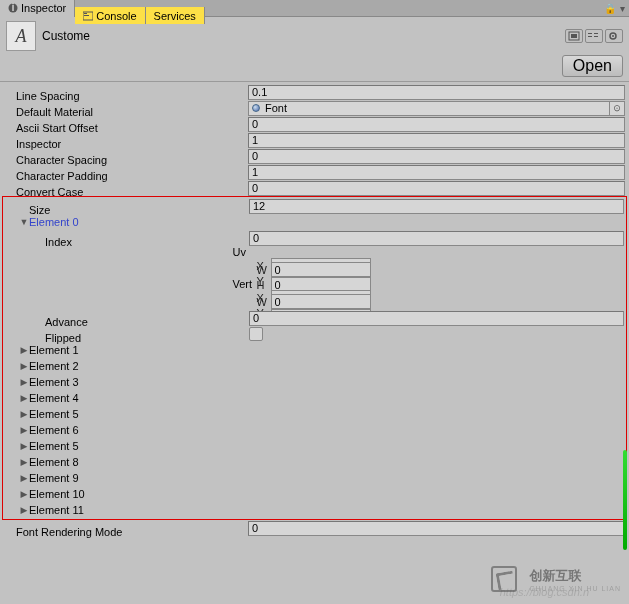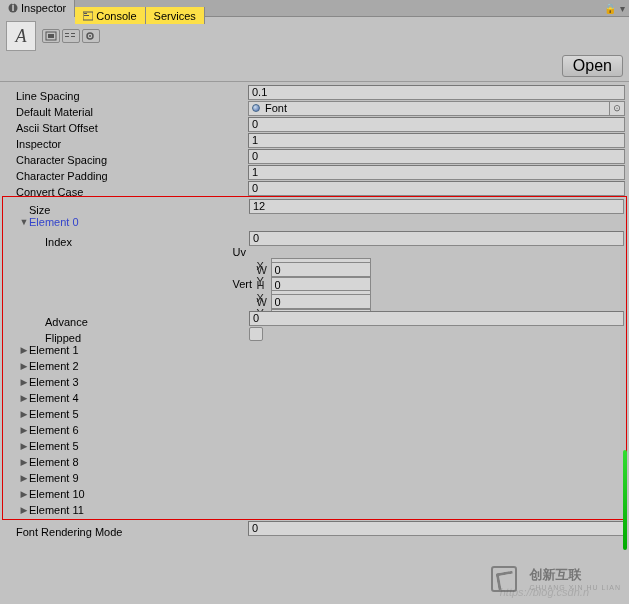--- a/index.html
+++ b/index.html
@@ -37,21 +37,21 @@
 .indent2 { padding-left: 40px; }
 .vec-row { display:flex; align-items:center; height:16px;flex-direction:column; }
 .vec-label-col { width:244px; }
 .vec-pair { display:flex; align-items:center; width:120px; gap:0; }
 .vec-letter { width:16px; text-align:left; padding-left:2px; color:#222; }
 .vec-input { width:100px; height:15px; background:#d6d6d6; border:1px solid #888; padding:0 3px; font-size:11px; }
 .checkbox { width:14px; height:14px; background:#d6d6d6; border:1px solid #888; border-radius:2px; cursor:pointer; }
 .elements .foldout { padding-left: 14px; }
 .scroll-hint { position:absolute; right:2px; top:450px; width:4px; height:100px; background: linear-gradient(#3d3,#0a0); border-radius:2px; }
 .watermark1 { position:absolute; right:40px; bottom:6px; color:#aaa; font-size:11px; font-style:italic; pointer-events:none; }
-.watermark2 { position:absolute; right:8px; bottom:12px; display:flex; gap:12px; pointer-events:none; opacity:0.6; }
+.watermark2 { position:absolute; right:8px; bottom:12px; display:flex; align-items:center; gap:12px; pointer-events:none; opacity:0.6; }
 .wm-logo { width:26px; height:26px; border:2px solid #555; border-radius:3px; position:relative; }
 .wm-logo::before { content:""; position:absolute; left:4px; top:4px; width:14px; height:14px; border:3px solid #555; border-right:none; border-bottom:none; transform:rotate(-10deg); border-radius:2px 0 0 0; }
 .wm-text { font-size:13px; font-weight:bold; color:#444; }
 .wm-sub { font-size:7px; color:#888; letter-spacing:1px; }
 </style>
 </head>
 <body>
 
 <div class="tabs">
   <div class="tab">
@@ -74,20 +74,21 @@
     <span>Console</span>
   </div>
   <div class="tab inactive">
     <span>Services</span>
   </div>
   <span class="lock-icon">🔒 ▾</span>
 </div>
 
 <div class="header">
   <div class="asset-icon">A</div>
+  <div class="asset-name">Custome</div>
   <div class="header-btns">
     <div class="icon-btn">
       <svg width="12" height="10" viewBox="0 0 12 10">
           <rect x="1" y="1" width="10" height="8" fill="none" stroke="#555"></rect>
           <rect x="3" y="3" width="6" height="4" fill="#555"></rect>
         </svg>
     </div>
     <div class="icon-btn">
       <svg width="12" height="10" viewBox="0 0 12 10">
           <rect x="0" y="2" width="4" height="1" fill="#555"></rect>

